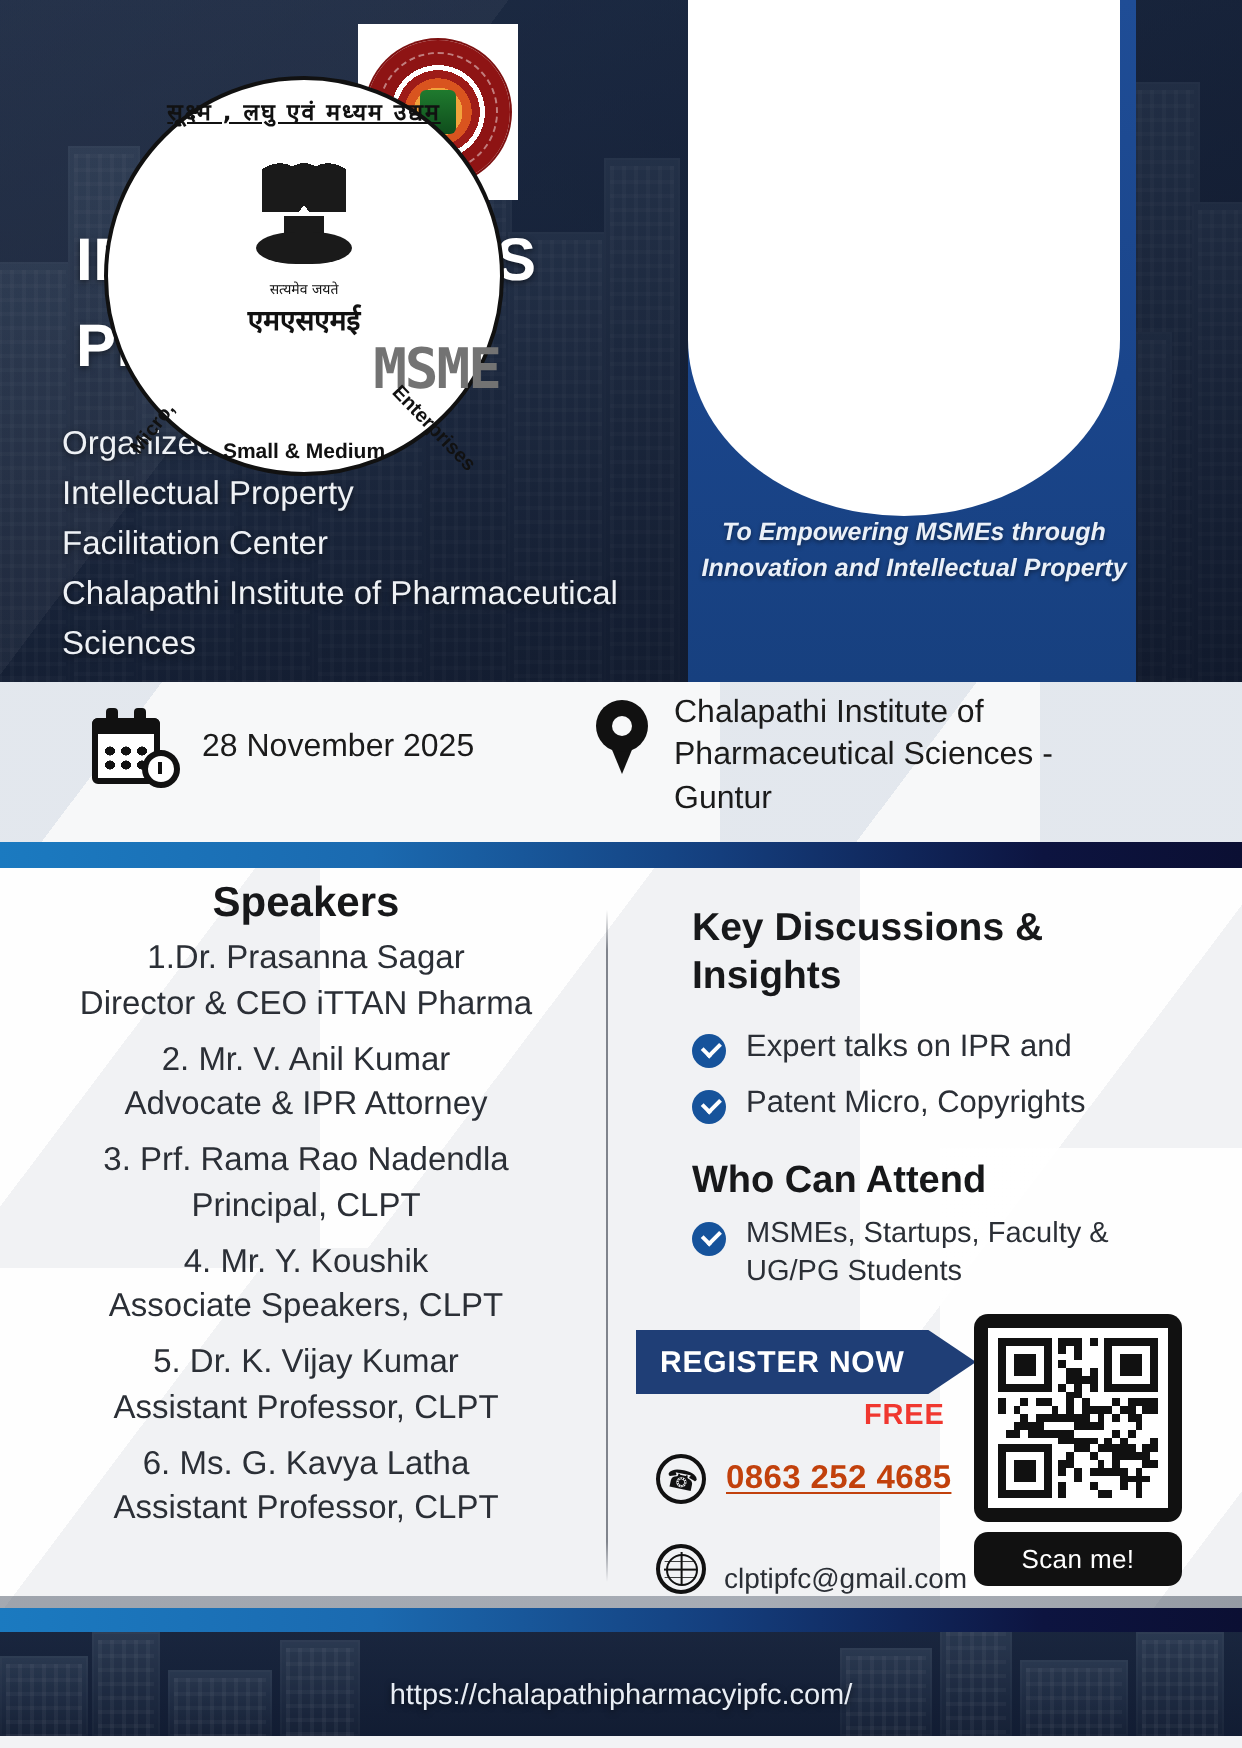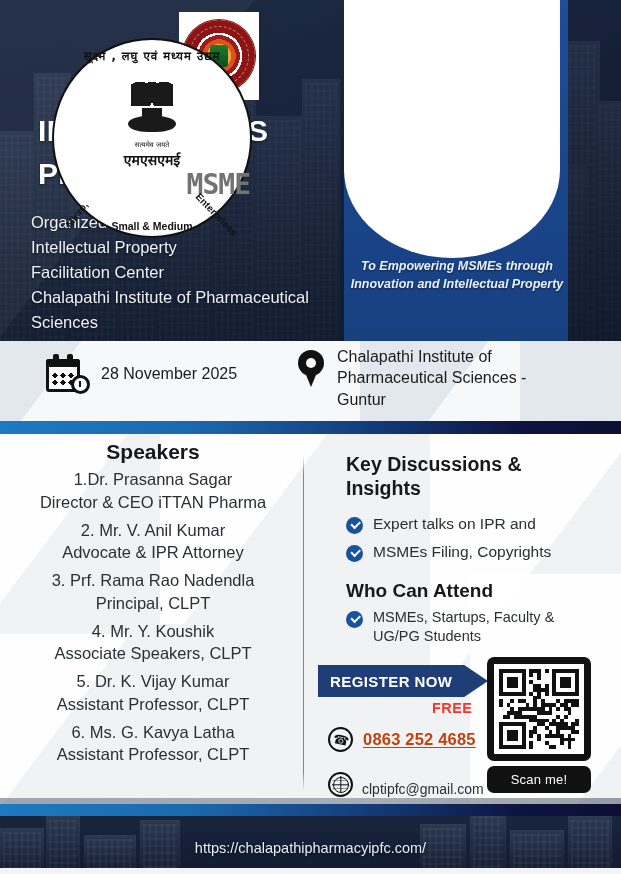--- a/index.html
+++ b/index.html
@@ -90,20 +90,21 @@
   .msme-seal{
     position:absolute; left:52px; top:38px; width:200px; height:200px;
     border-radius:50%; border:2px solid #111; background:#fff;
     display:flex; align-items:center; justify-content:center;
   }
   .msme-seal .inner{ position:relative; width:100%; height:100%; }
   .hindi-top{
     position:absolute; top:8px; left:0; right:0; text-align:center;
     font-size:11.5px; font-weight:700; color:#111; letter-spacing:1px;
     font-family:"DejaVu Sans", sans-serif;
+    text-decoration:underline;
   }
   .emblem{
     position:absolute; left:50%; top:40px; transform:translateX(-50%);
     width:54px; height:56px;
   }
   .emblem .lions{
     position:absolute; top:0; left:6px; width:42px; height:26px;
     background:
       radial-gradient(circle at 21% 60%, #1a1a1a 0 38%, transparent 38%),
       radial-gradient(circle at 50% 45%, #1a1a1a 0 40%, transparent 40%),
@@ -477,21 +478,21 @@
   </div>
 
   <div class="kd-title">Key Discussions &amp; Insights</div>
   <div class="kd-list">
     <div class="li">
       <span class="chk"></span>
       <span class="li-txt">Expert talks on IPR and</span>
     </div>
     <div class="li">
       <span class="chk"></span>
-      <span class="li-txt">MSMEs Filing, Copyrights</span>
+      <span class="li-txt">Patent Micro, Copyrights</span>
     </div>
   </div>
 
   <div class="wca-title">Who Can Attend</div>
   <div class="wca-list">
     <div class="li">
       <span class="chk"></span>
       <span class="li-txt">MSMEs, Startups, Faculty &amp; UG/PG Students</span>
     </div>
   </div>

